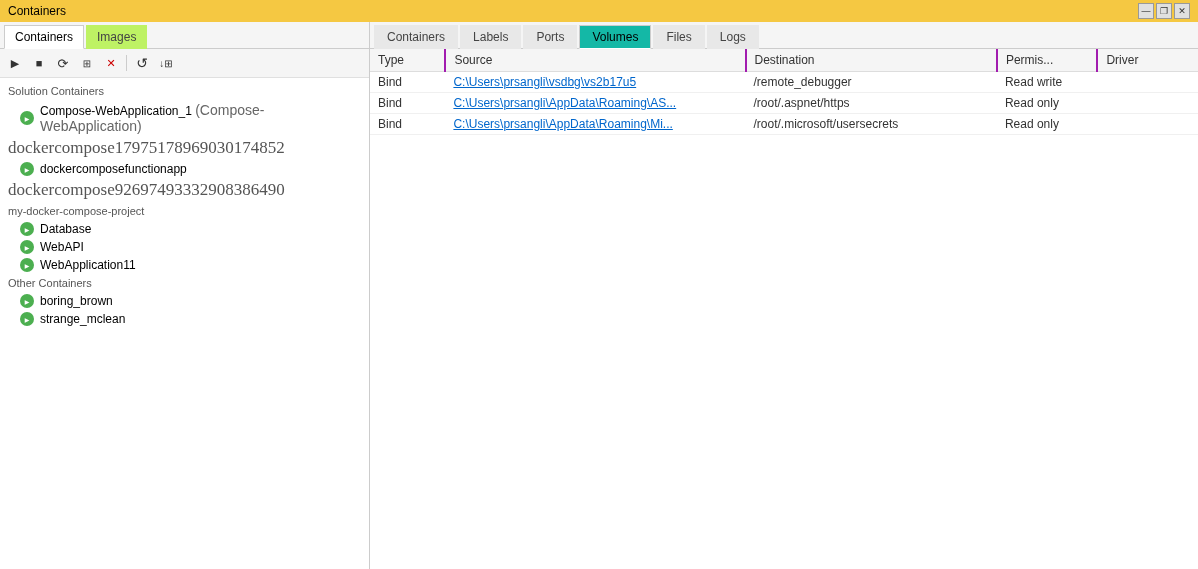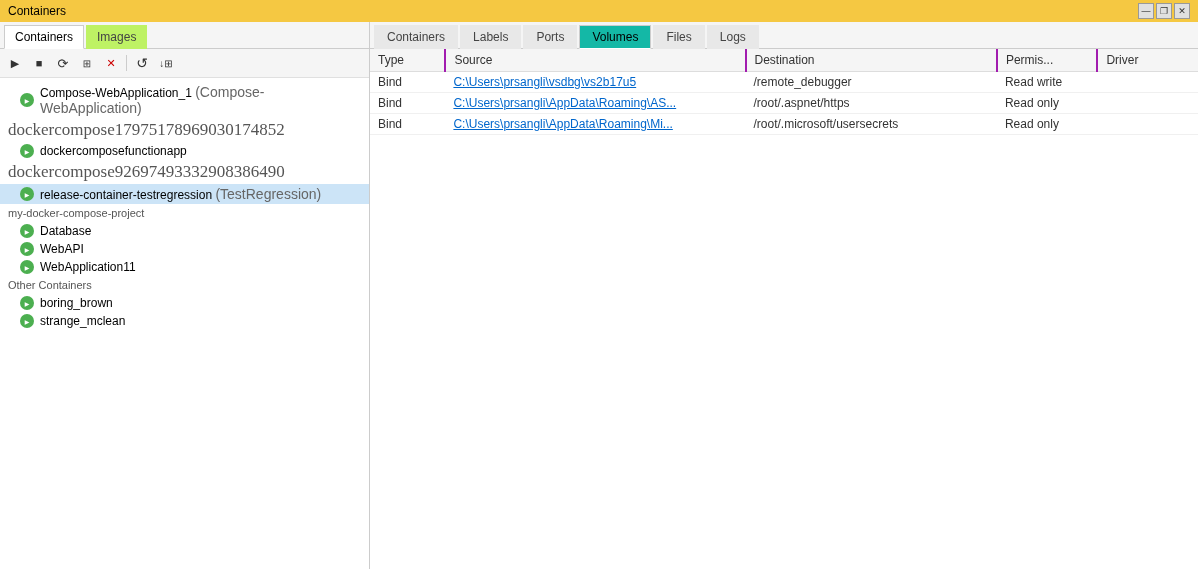--- a/index.html
+++ b/index.html
@@ -267,36 +267,33 @@
       <div class="toolbar-btn" title="Restart" style="font-size:13px;">⟳</div>
       <div class="toolbar-btn" title="Docker" style="font-size:10px;">⊞</div>
       <div class="toolbar-btn" title="Delete" style="color:#c00;">✕</div>
       <div class="toolbar-separator"></div>
       <div class="toolbar-btn" title="Refresh" style="font-size:14px;">↺</div>
       <div class="toolbar-btn" title="Pull" style="font-size:10px;">↓⊞</div>
     </div>
 
     <div class="tree-content">
 
+      <div class="tree-group-label">Solution Containers</div>
       <div class="tree-item">
         <div class="tree-item-icon"></div>
         <span>Compose-WebApplication_1 <span class="sub-label">(Compose-WebApplication)</span></span>
       </div>
 
       <div class="compose-id">dockercompose17975178969030174852</div>
       <div class="tree-item">
         <div class="tree-item-icon"></div>
         <span>dockercomposefunctionapp</span>
       </div>
 
       <div class="compose-id">dockercompose92697493332908386490</div>
-      <div class="tree-item selected">
-        <div class="tree-item-icon"></div>
-        <span>release-container-testregression <span class="sub-label">(TestRegression)</span></span>
-      </div>
 
       <div class="tree-group-label">my-docker-compose-project</div>
       <div class="tree-item">
         <div class="tree-item-icon"></div>
         <span>Database</span>
       </div>
       <div class="tree-item">
         <div class="tree-item-icon"></div>
         <span>WebAPI</span>
       </div>

